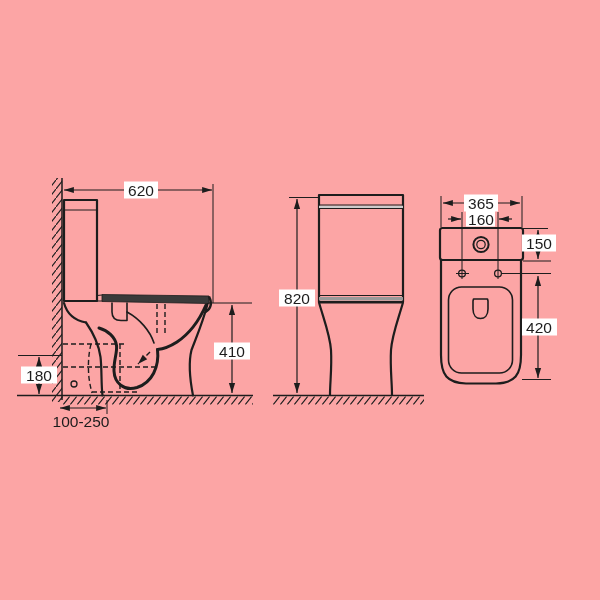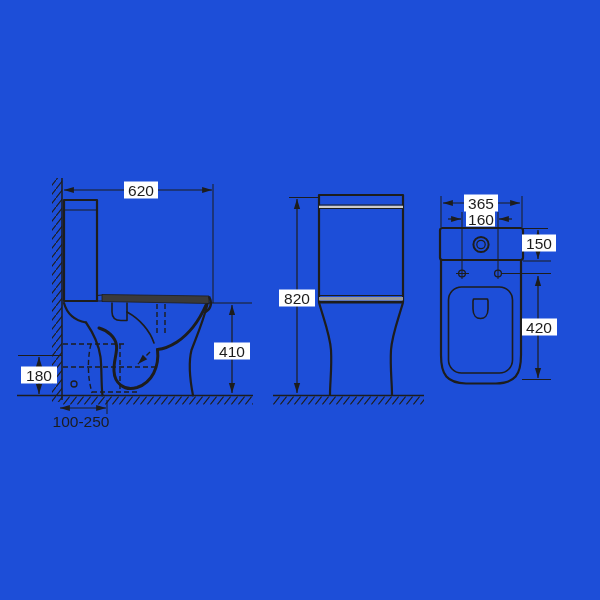--- a/index.html
+++ b/index.html
@@ -1,16 +1,16 @@
 <!DOCTYPE html>
 <html><head>
 <meta charset="utf-8">
 <style>
   html,body{margin:0;padding:0;background:#fff;}
-  .canvas{position:relative;width:600px;height:600px;background:#1d4ed8;overflow:hidden;}
+  .canvas{position:relative;width:600px;height:600px;background:#fca5a5;overflow:hidden;}
   svg{display:block;}
   .ln{stroke:#1d1d1d;fill:none;}
   .thin{stroke-width:1;}
   .dim{stroke-width:1.2;}
   .outline{stroke-width:2.2;stroke-linecap:round;stroke-linejoin:round;}
   .outline-thin{stroke-width:1.6;stroke-linecap:round;stroke-linejoin:round;}
   .heavy{stroke-width:3;stroke-linecap:round;stroke-linejoin:round;}
   .dashed{stroke-width:1.4;stroke-dasharray:5 3;stroke-linecap:butt;}
   .dim-label{font-family:"Liberation Sans","DejaVu Sans",sans-serif;font-size:15.5px;fill:#1c1c1c;text-anchor:middle;}
   .lblbg{fill:#ffffff;stroke:none;}

